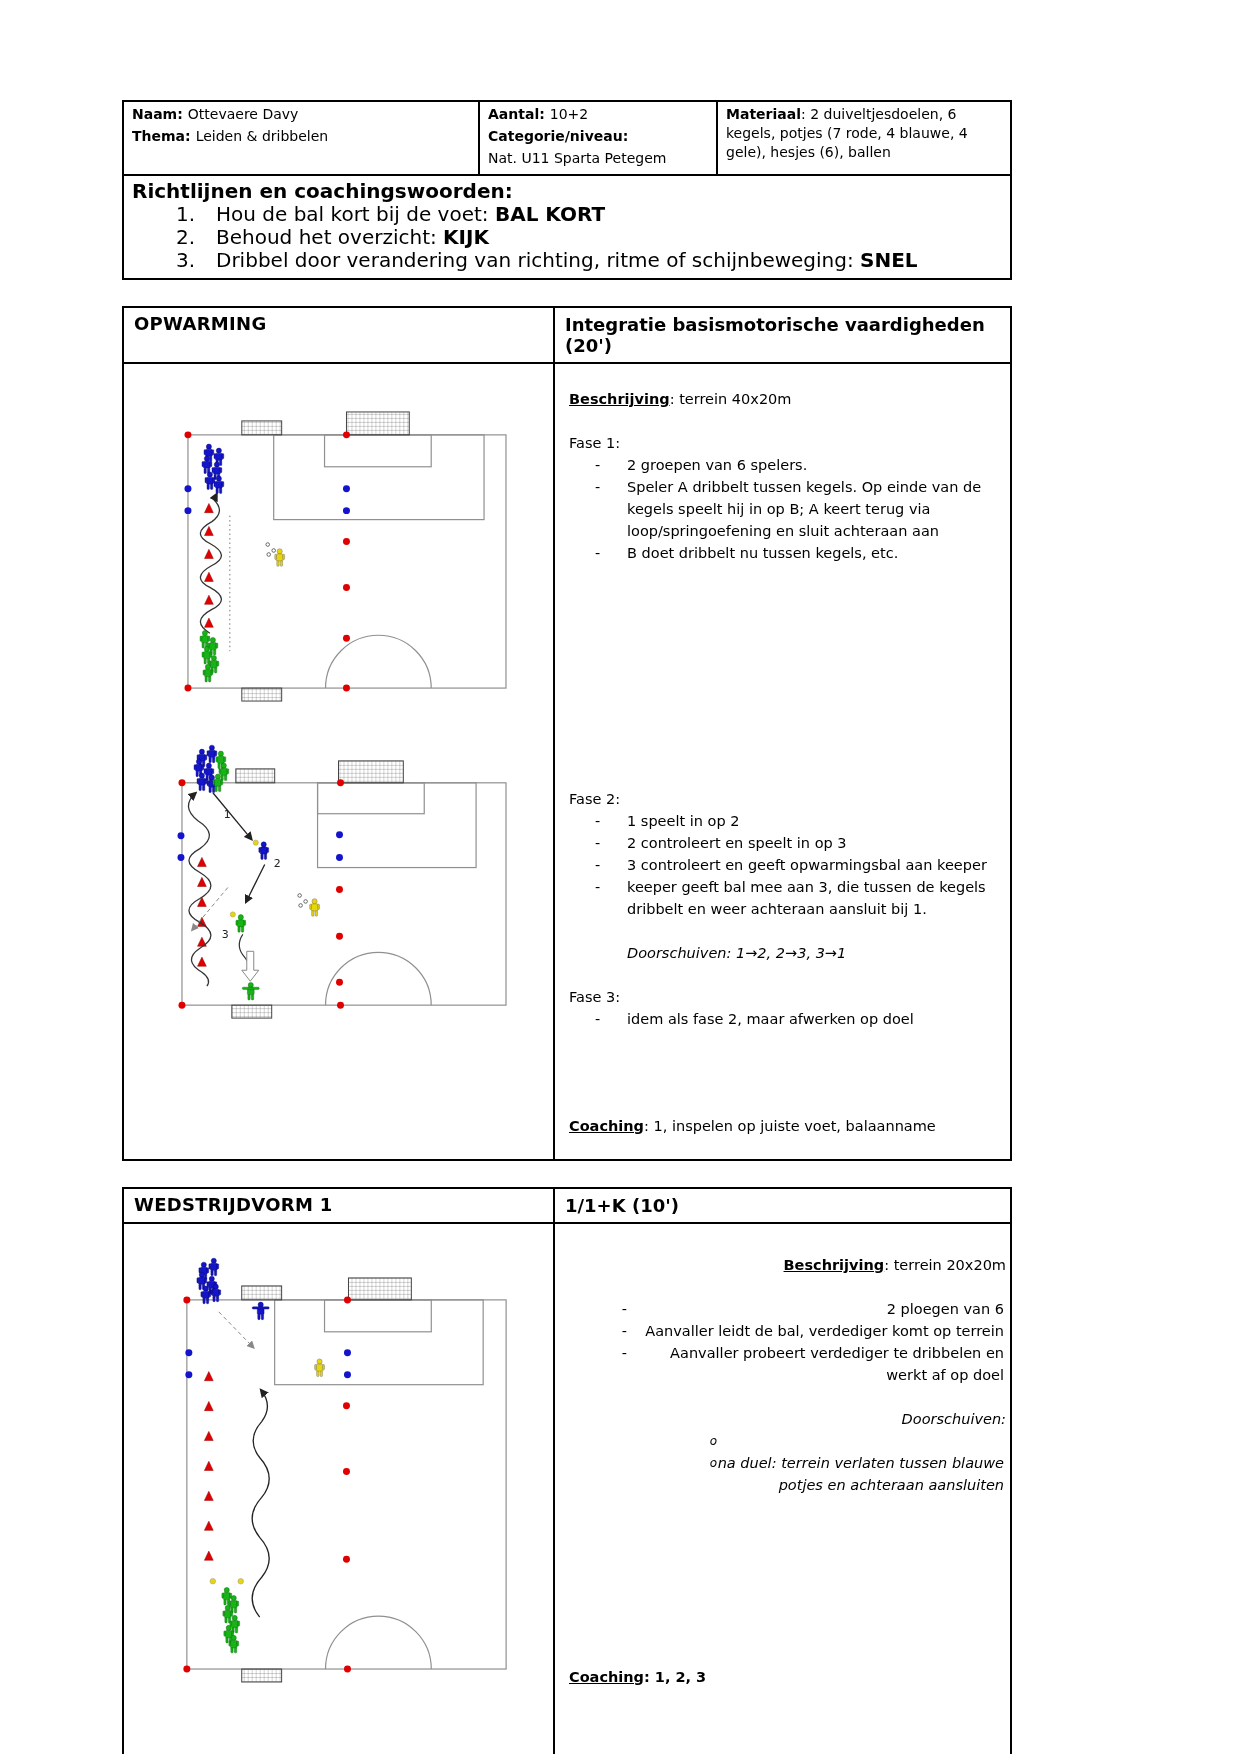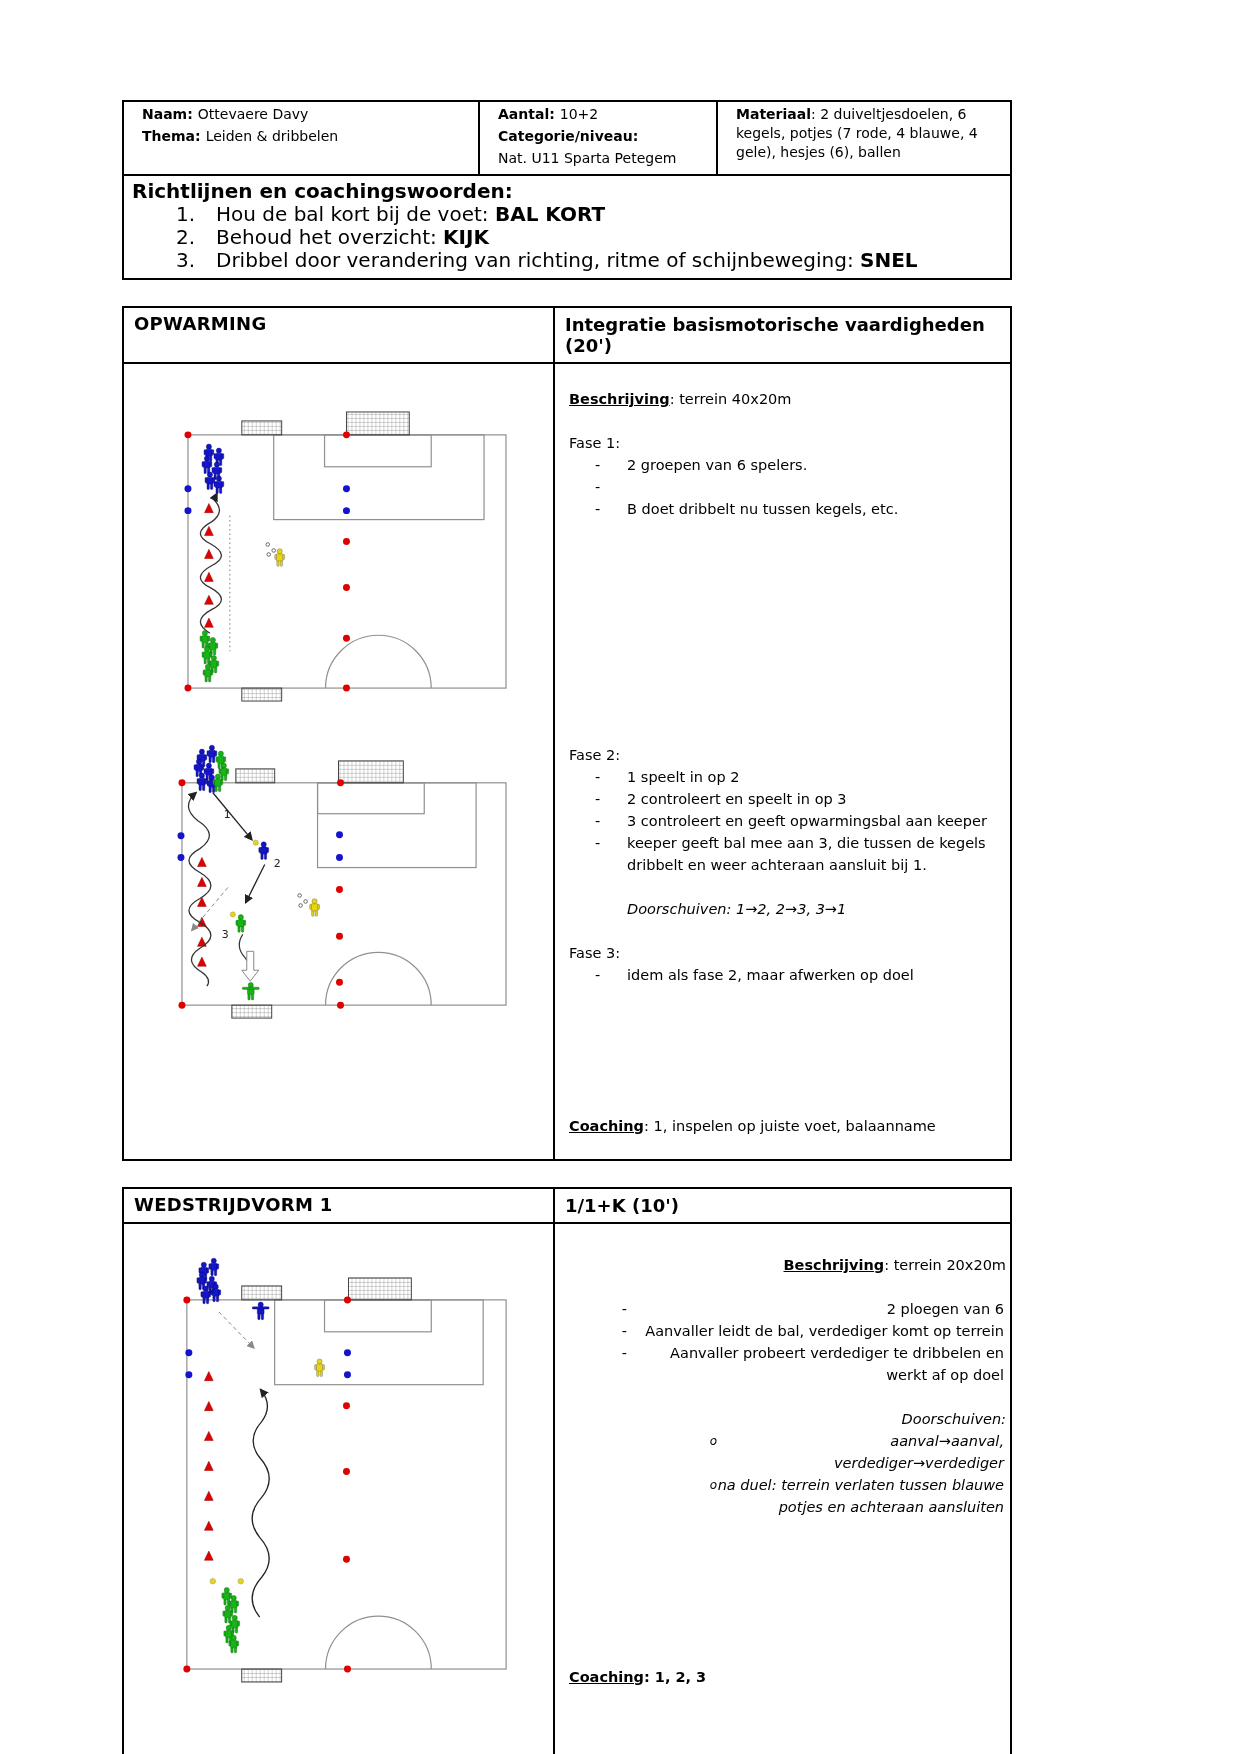--- a/index.html
+++ b/index.html
@@ -6,21 +6,21 @@
   html,body { background:#fff; }
   body {
     width:1241px; height:1754px; position:relative;
     font-family:"DejaVu Sans", sans-serif; color:#000; overflow:hidden;
   }
   .content { position:absolute; left:122px; top:100px; width:890px; }
 
   
   .tbl { border:2px solid #000; background:#fff; }
   .hdr-grid { display:grid; grid-template-columns:354px 238px 1fr; border-bottom:2px solid #000; }
-  .hdr-cell { padding:3px 18px; font-size:14px; line-height:19px; }
+  .hdr-cell { padding:3px 8px; font-size:14px; line-height:19px; }
   .hdr-cell + .hdr-cell { border-left:2px solid #000; }
   .val { margin-left:5px; }
   .richt { padding:4px 8px 6px 8px; font-size:20px; line-height:23px; }
   .r-row { display:flex; padding-left:44px; }
   .r-num { width:40px; flex:none; }
 
   .gap26 { height:26px; }
 
   
   .sec-hdr { display:grid; grid-template-columns:429px 1fr; border-bottom:2px solid #000; }
@@ -261,20 +261,21 @@
       <div class="body-right">
         <div class="line"><span class="lbl">Beschrijving</span><span>: terrein 40x20m</span></div>
         <div class="blank"></div>
         <div class="line">Fase 1:</div>
         <div class="b-row">
             <span class="b-dash">-</span>
             <span class="b-text">2 groepen van 6 spelers.</span>
           </div>
         <div class="b-row">
             <span class="b-dash">-</span>
+            <span class="b-text">Speler A dribbelt tussen kegels. Op einde van de kegels speelt hij in op B; A keert terug via loop/springoefening en sluit achteraan aan</span>
           </div>
         <div class="b-row">
             <span class="b-dash">-</span>
             <span class="b-text">B doet dribbelt nu tussen kegels, etc.</span>
           </div>
         <div class="sp-f2"></div>
         <div class="line">Fase 2:</div>
         <div class="b-row">
             <span class="b-dash">-</span>
             <span class="b-text">1 speelt in op 2</span>
@@ -387,21 +388,20 @@
             <span class="b-text">Aanvaller leidt de bal, verdediger komt op terrein</span>
           </div>
         <div class="b-row">
             <span class="b-dash">-</span>
             <span class="b-text">Aanvaller probeert verdediger te dribbelen en werkt af op doel</span>
           </div>
         <div class="blank"></div>
         <div class="line it ind">Doorschuiven:</div>
         <div class="o-row">
             <span class="o-mark">o</span>
-            <span class="b-text">aanval→aanval, verdediger→verdediger</span>
           </div>
         <div class="o-row">
             <span class="o-mark">o</span>
             <span class="b-text">na duel: terrein verlaten tussen blauwe potjes en achteraan aansluiten</span>
           </div>
         <div class="coach-wv"><span class="lbl">Coaching</span><b>: 1, 2, 3</b></div>
       </div>
     </div>
   </div>
 

